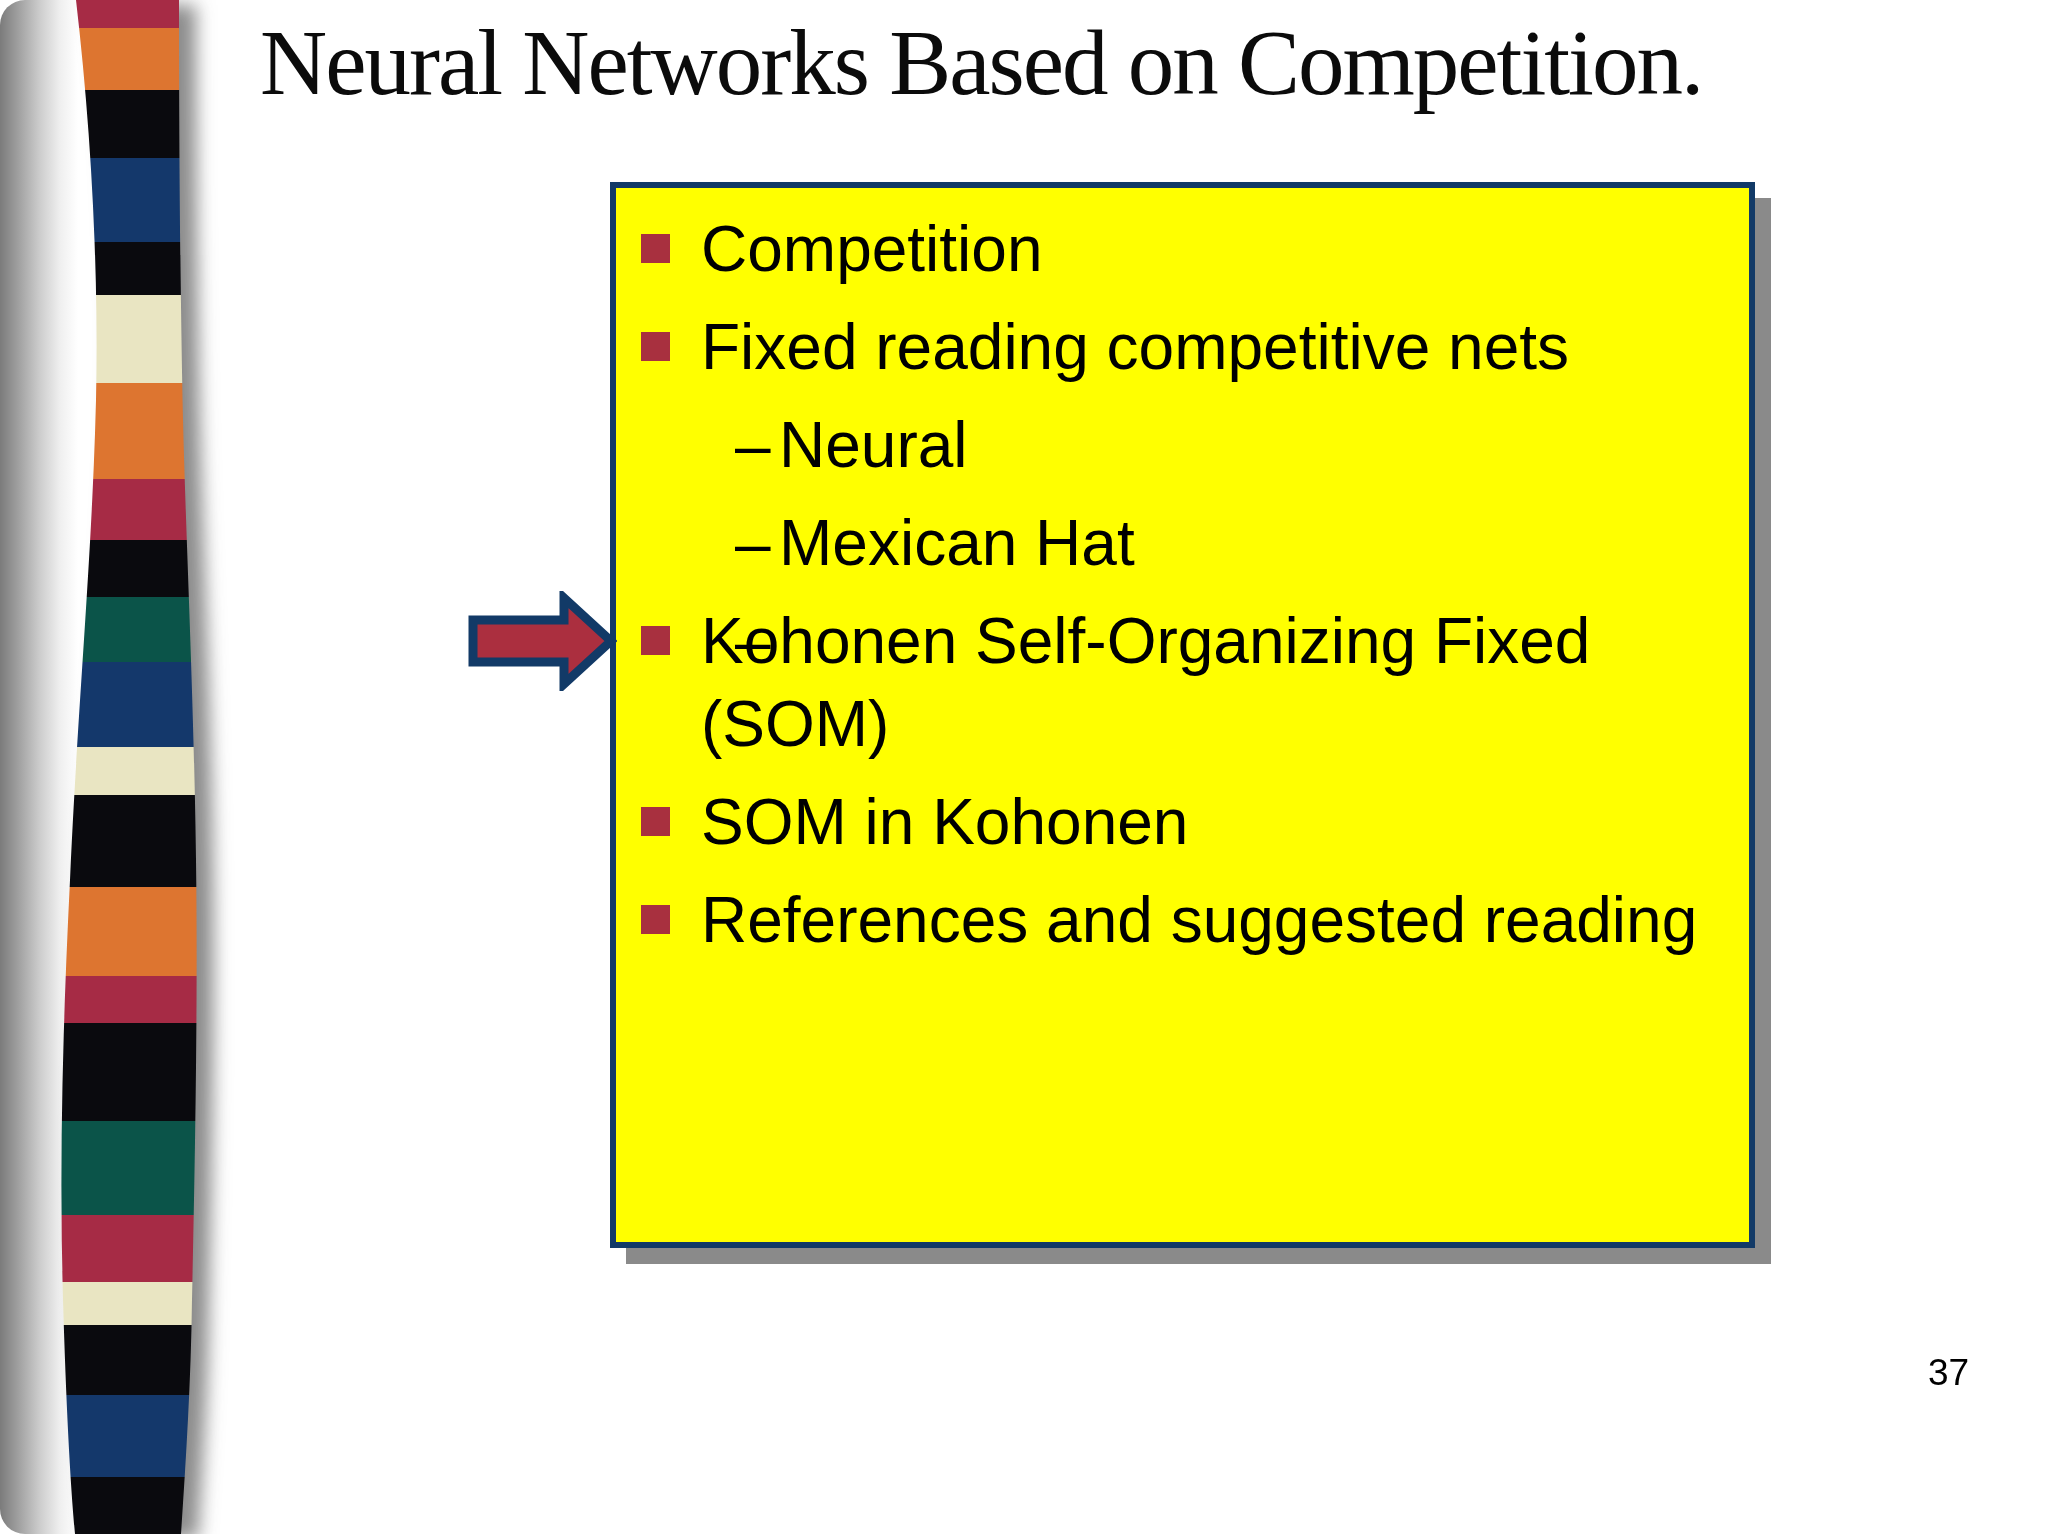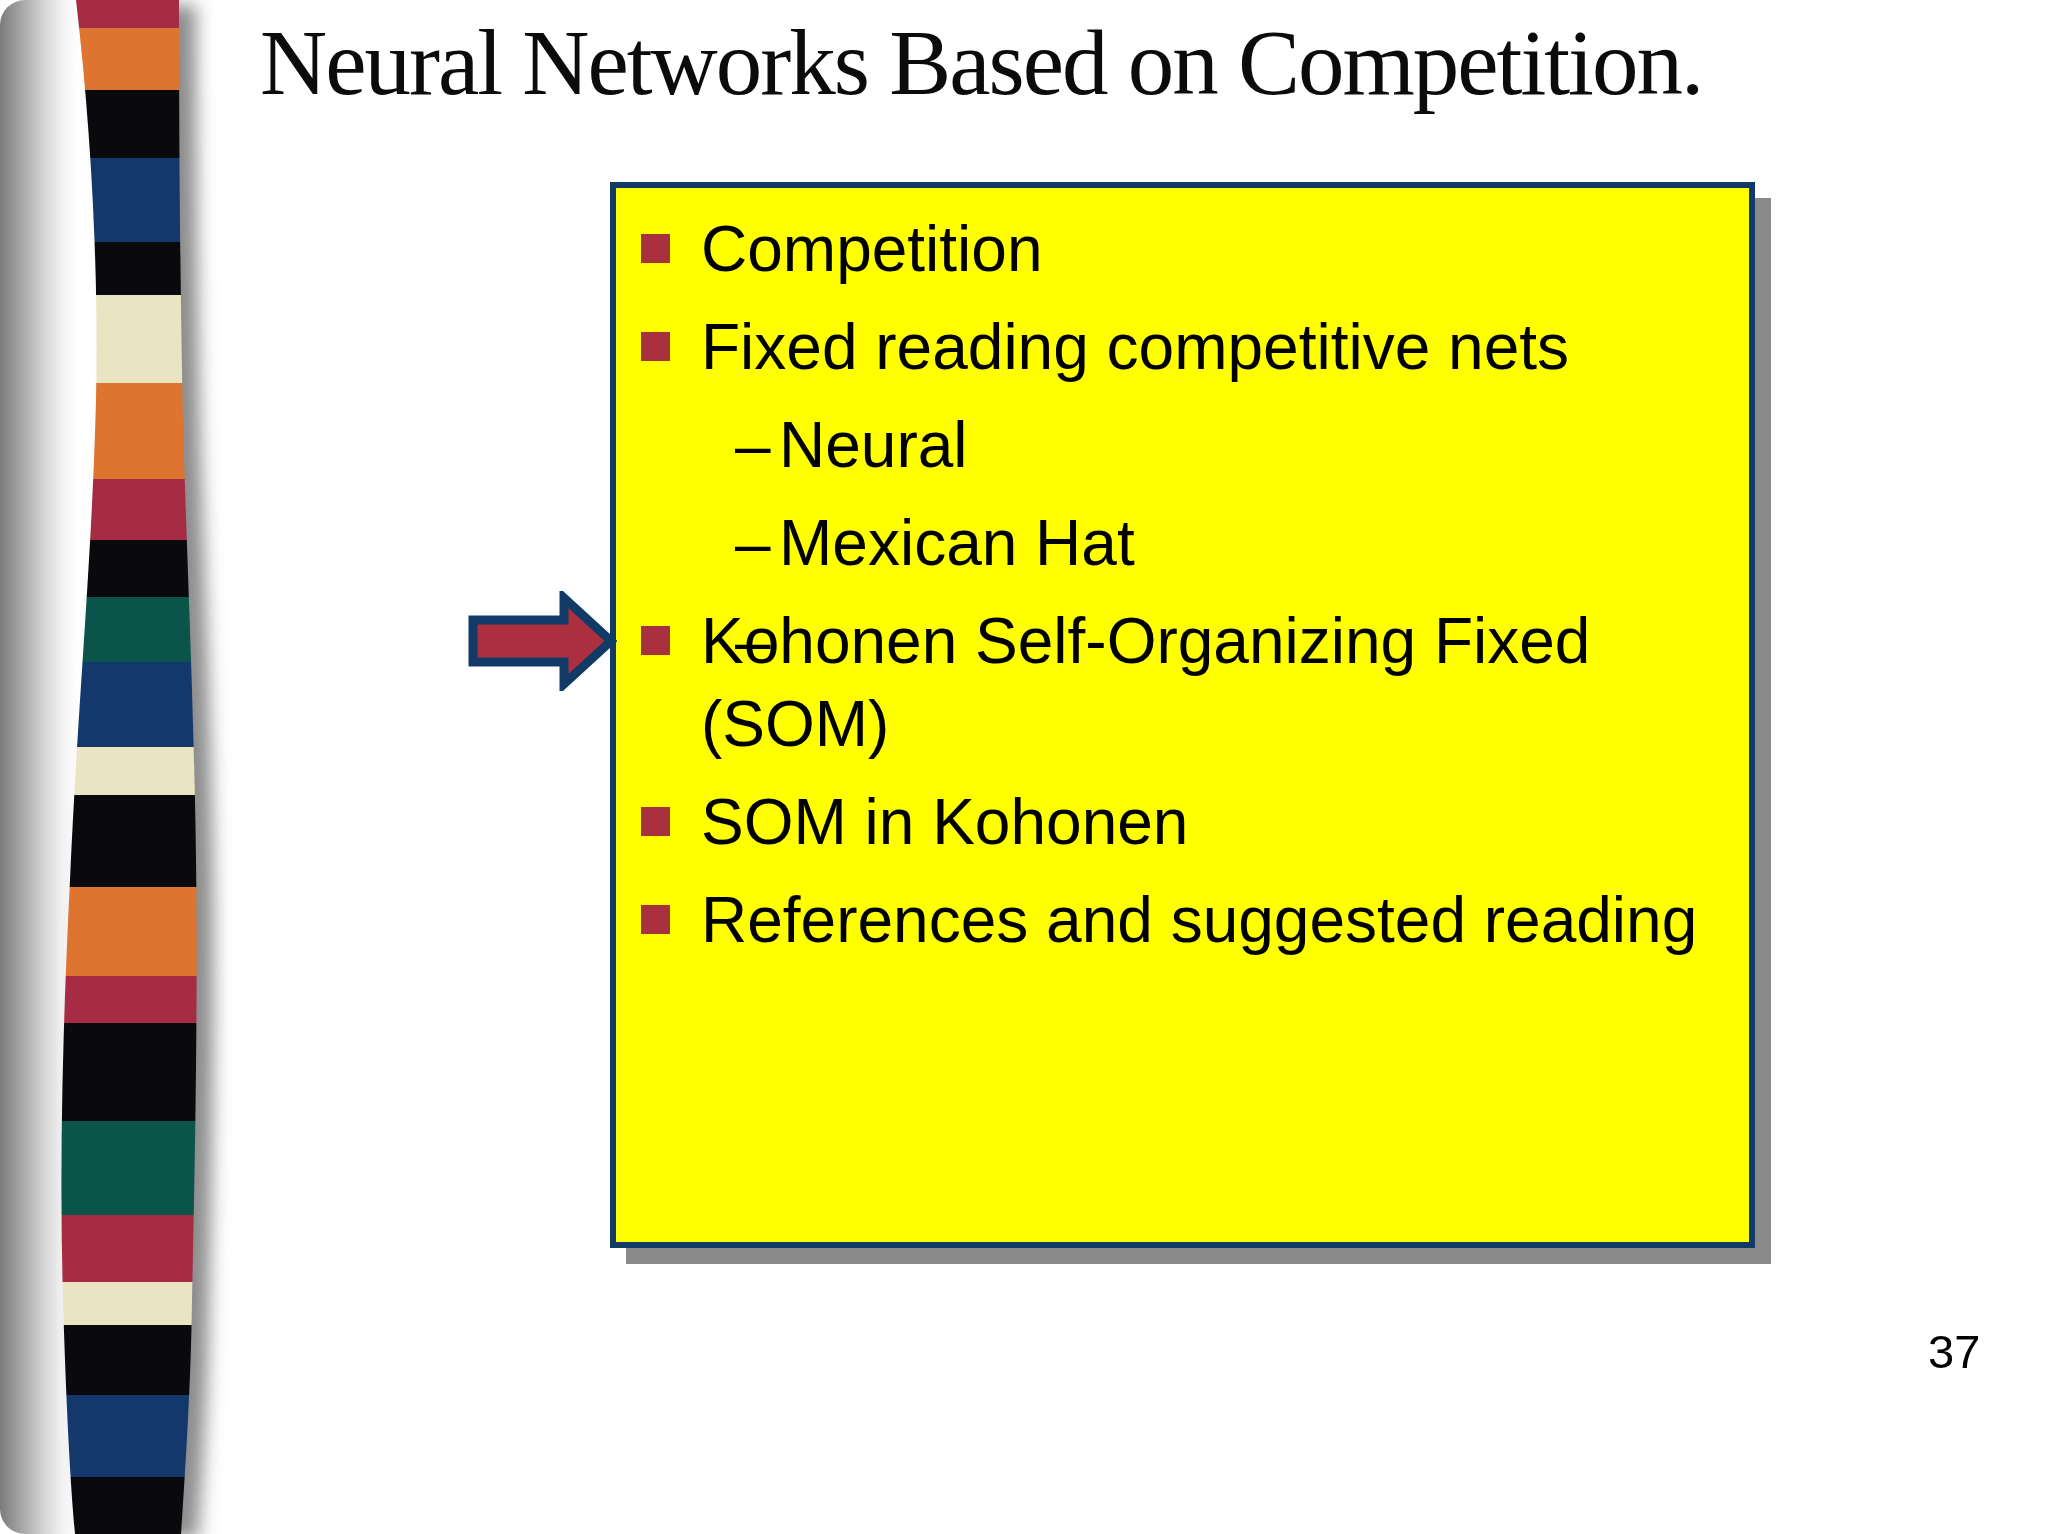--- a/index.html
+++ b/index.html
@@ -44,22 +44,22 @@
     width:29px; height:29px; background:var(--bullet);
   }
   ul.sub { list-style:none; margin:0 0 0 34px; padding:0; }
   ul.sub li { position:relative; padding-left:44px; margin-top:15px; }
   .dash { position:absolute; left:0; top:0; }
   .pointer {
     position:absolute; left:-174px; top:-9px;
     width:150px; height:100px; line-height:0;
   }
   .page-number {
-    position:absolute; left:1928px; top:1324px;
-    font-size:47px; color:var(--body-text);text-align:right;
+    position:absolute; left:1928px; top:1352px;
+    font-size:37px; color:var(--body-text);text-align:right;
   }
 </style>
 </head>
 <body>
 
 <div class="slide" style="--box-bg: #ffff00; --box-border: #123a67; --box-shadow: #8a8a8a; --bullet: #a8303f; --title-text: #0b0b0b; --body-text: #000000;">
 
   <div class="gutter">
     <svg class="ribbon-svg" width="252" height="1534" viewBox="0 0 252 1534">
       <defs>

